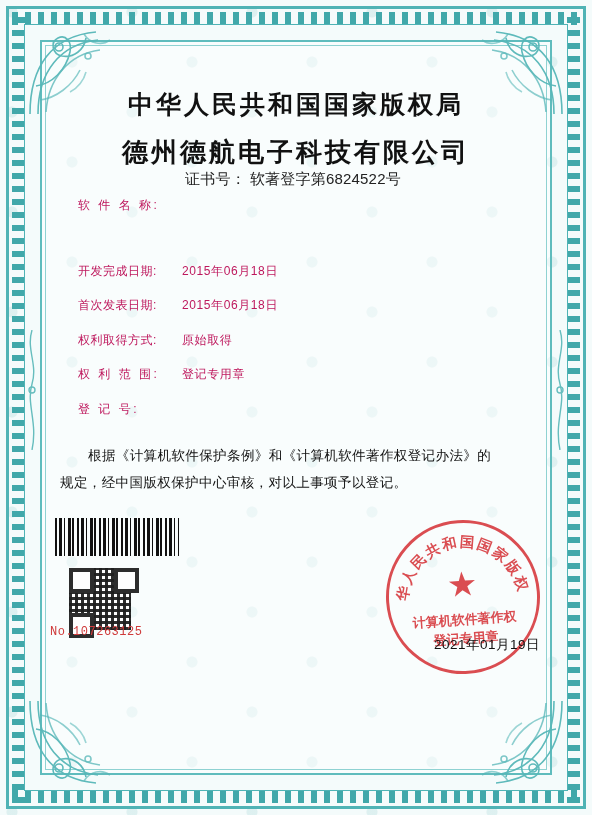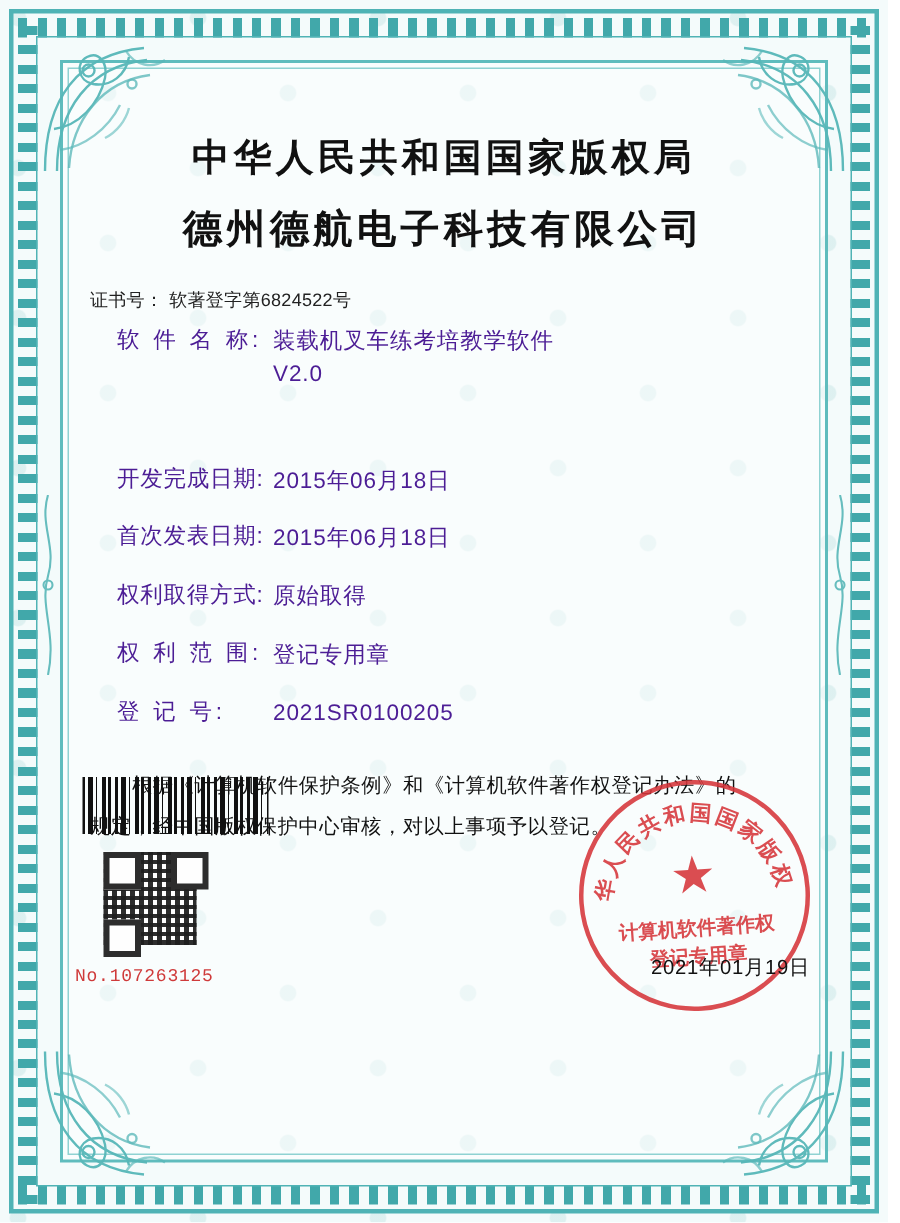--- a/index.html
+++ b/index.html
@@ -116,39 +116,38 @@
   .title-sub {
     font-family: "DejaVu Serif", serif;
     font-weight: bold;
     font-size: 26px;
     letter-spacing: 3px;
     color: #111;
     margin-top: 14px;
   }
 
   .cert-no-line {
-    text-align: left;
-    font-size: 12px;
+    text-align: center;
+    font-size: 15px;
     color: #222;
-    margin-top: 22px;
     padding-right: 6px;
     letter-spacing: 0.2px;
   }
   .cert-no-line .label { margin-right: 4px; }
 
   .fields {
     margin-top: 8px;
     padding-left: 18px;
   }
   .field-row {
     display: flex;
     align-items: flex-start;
     margin-bottom: 17px;
-    font-size: 15px;
-    color: #4c1d95;
+    font-size: 12px;
+    color: #be185d;
   }
   .field-label {
     width: 104px;
     flex: 0 0 104px;
     letter-spacing: 2.5px;
     white-space: nowrap;
   }
   .field-label.tight { letter-spacing: 0.5px; }
   .field-value {
     flex: 1;
@@ -206,21 +205,21 @@
     width: 17px; height: 17px;
     border: 4px solid #111;
     background: #fff;
   }
   .qr::before { left: 0; top: 0; box-shadow: 45px 0 0 -4px #fff, 45px 0 0 0 #111; }
   .qr::after { left: 0; top: 45px; }
 
   .serial {
     position: absolute;
     left: 50px;
-    top: 644px;
+    top: 625px;
     font-size: 12px;
     color: #cf3a3a;
     font-family: "Liberation Mono", monospace;
     letter-spacing: 0.5px;
   }
 
   
   .seal {
     position: absolute;
     right: 52px;
@@ -393,24 +392,20 @@
 
     <div class="cert-no-line">
       <span class="label">证书号：</span><span>软著登字第6824522号</span>
     </div>
 
 
     <div class="fields">
 
       <div class="field-row">
         <div class="field-label">软 件 名 称:</div>
-        <div class="field-value">
-          <span>装载机叉车练考培教学软件</span>
-          <span class="second-line">V2.0</span>
-        </div>
       </div>
 
       <div class="gap-lg"></div>
 
 
       <div class="gap-lg"></div>
 
       <div class="field-row">
         <div class="field-label tight">开发完成日期:</div>
         <div class="field-value">2015年06月18日</div>
@@ -426,21 +421,20 @@
         <div class="field-value">原始取得</div>
       </div>
 
       <div class="field-row">
         <div class="field-label">权 利 范 围:</div>
         <div class="field-value">登记专用章</div>
       </div>
 
       <div class="field-row">
         <div class="field-label">登 记 号:</div>
-        <div class="field-value">2021SR0100205</div>
       </div>
 
     </div>
 
     <div class="statement">
       <p class="indent">根据《计算机软件保护条例》和《计算机软件著作权登记办法》的</p>
       <p>规定，经中国版权保护中心审核，对以上事项予以登记。</p>
     </div>
 
   </div>

